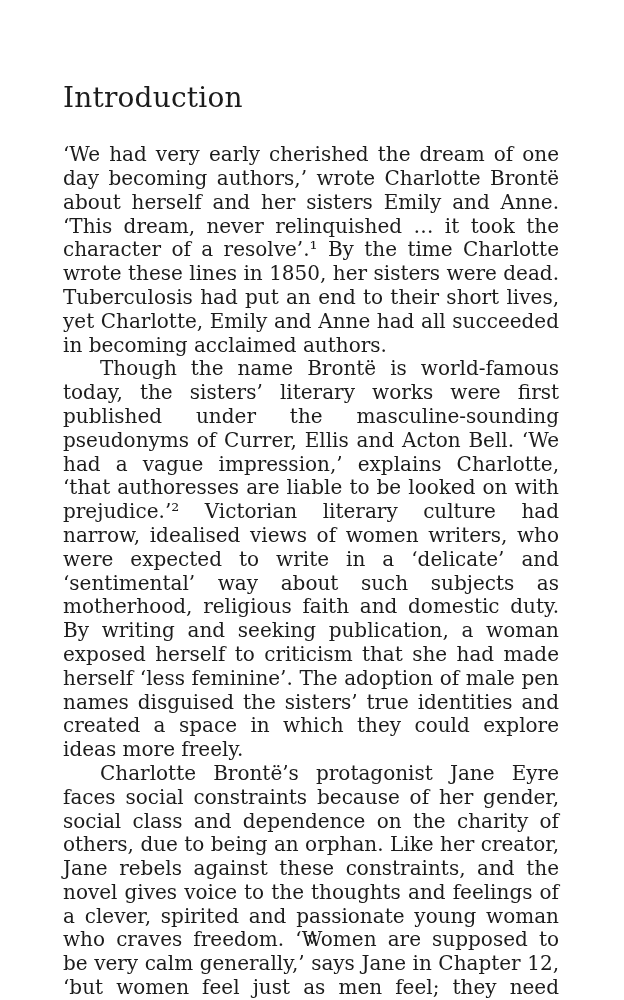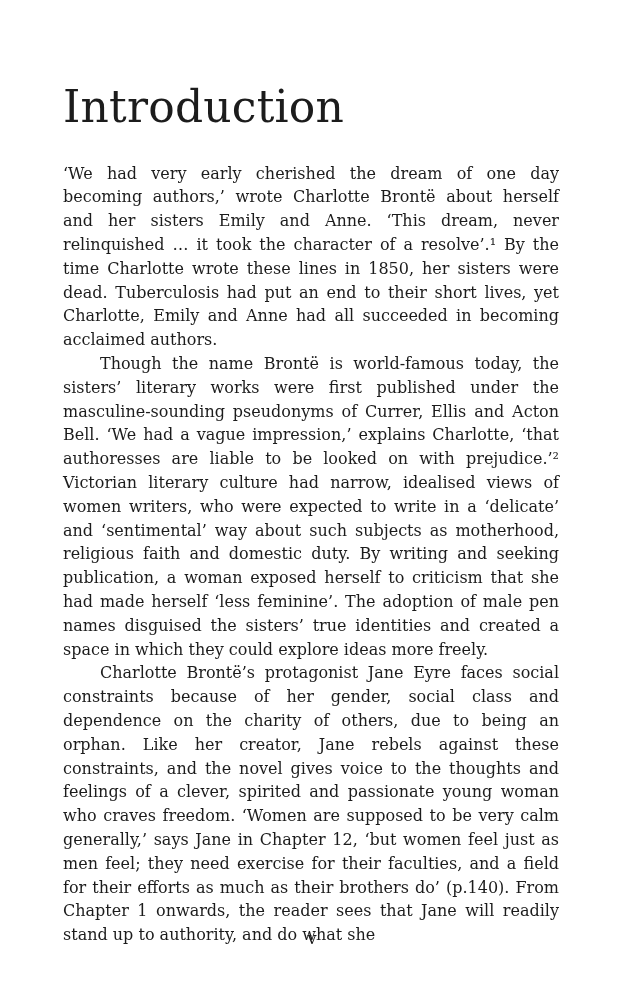--- a/index.html
+++ b/index.html
@@ -19,30 +19,30 @@
     font-family: "DejaVu Serif", "Liberation Serif", serif;
     color: var(--text, #1c1c1c);
   }
 
   .content {
     padding: 82px 65px 0 63px; 
   }
 
   .page-title {
     font-family: "DejaVu Serif", "Liberation Serif", serif;
-    font-size: 44px;
+    font-size: 28px;
     font-weight: normal;
     line-height: 1.15;
     letter-spacing: 0.2px;
     color: var(--text, #1c1c1c);
     margin-bottom: 29px;
   }
 
   .body-text p {
-    font-size: 16px;
+    font-size: 20px;
     line-height: 23.8px;
     text-align: justify;
     text-justify: inter-word;
     color: var(--text, #1c1c1c);
   }
 
   .body-text p.indent {
     text-indent: 37px;
   }
 

